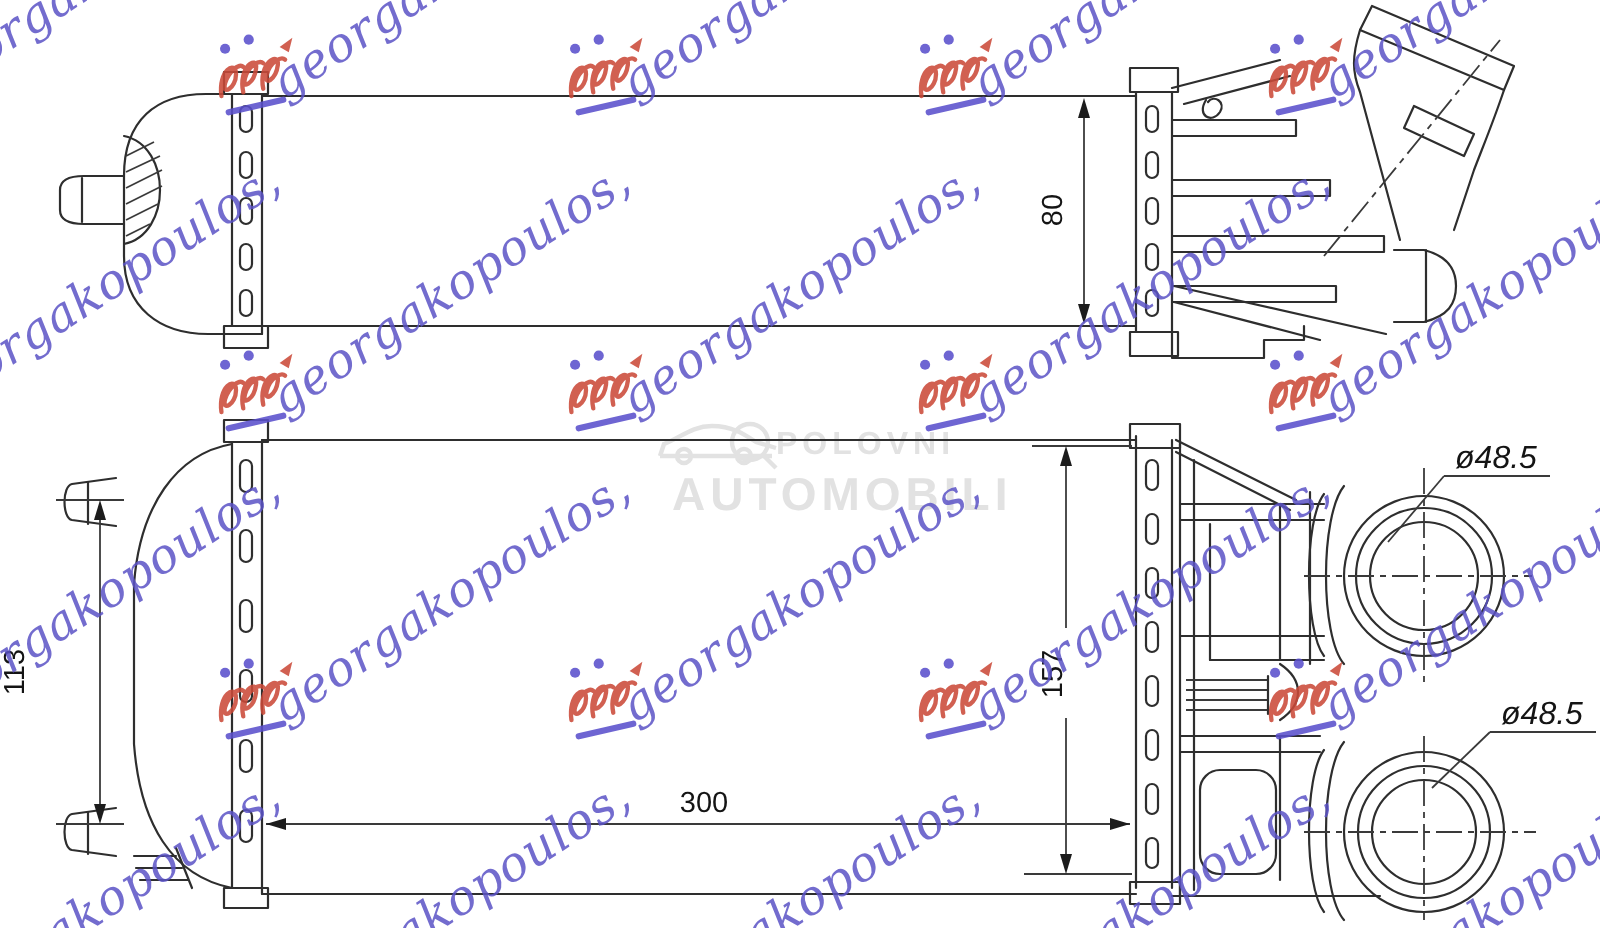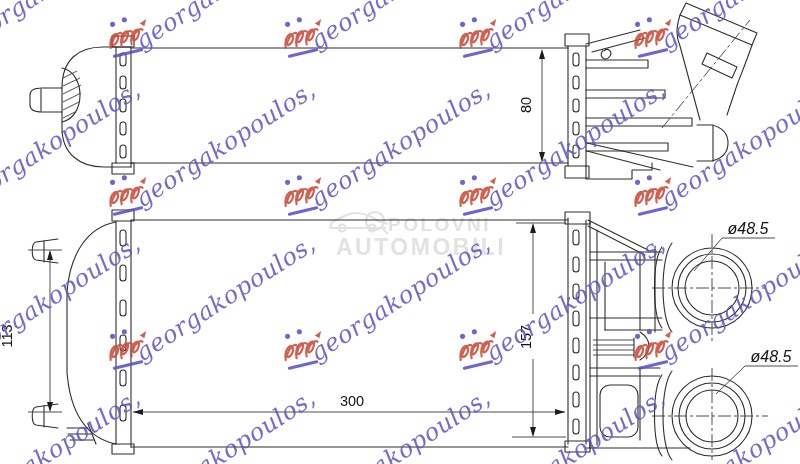--- a/index.html
+++ b/index.html
@@ -11,21 +11,21 @@
   .thin{stroke:#3a3a3a;stroke-width:0.9;fill:none;}
   .cl{stroke:#3a3a3a;stroke-width:0.9;fill:none;stroke-dasharray:13 3 3 3;}
   .ah{fill:#1c1c1c;stroke:none;}
   .dim{font:14.5px "Liberation Sans",sans-serif;fill:#141414;}
   .dia{font:italic 16px "Liberation Sans",sans-serif;fill:#141414;}
   
   .wm{font:italic 24px "DejaVu Serif",serif;fill:#5b53c6;opacity:.85;letter-spacing:.5px;}
   
   .pa{position:absolute;color:#e2e2e2;font-weight:bold;letter-spacing:2.5px;
       font-family:"Liberation Sans",sans-serif;}
-  .pa1{left:388px;top:214px;font-size:19px;}
+  .pa1{left:388px;top:214px;font-size:16px;}
   .pa2{left:336px;top:234px;font-size:23px;}
   .pa-car{position:absolute;left:328px;top:205px;}
   .noptr{pointer-events:none;}
 </style>
 </head>
 <body>
 
 <div class="stage">
 
   <div class="pa-car">

